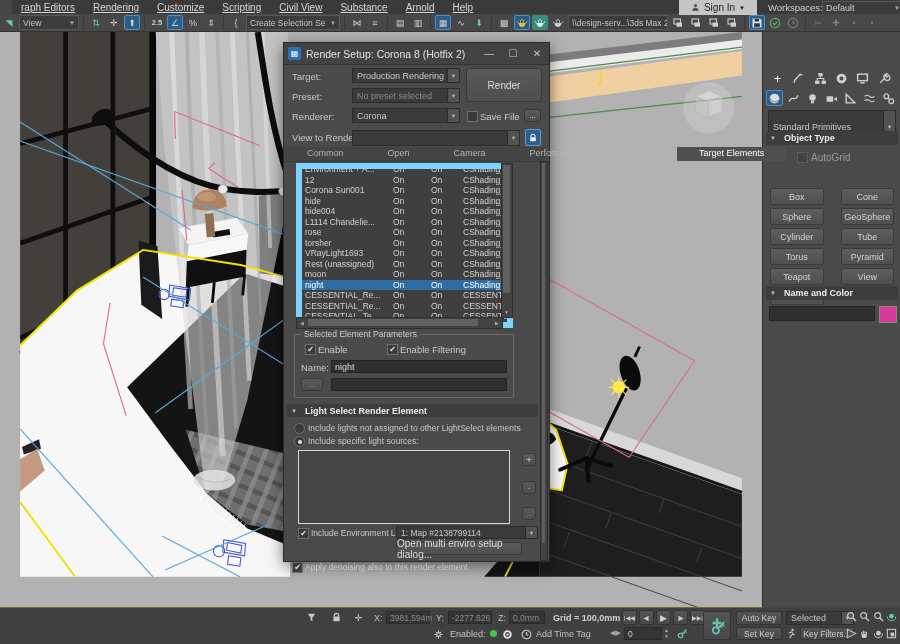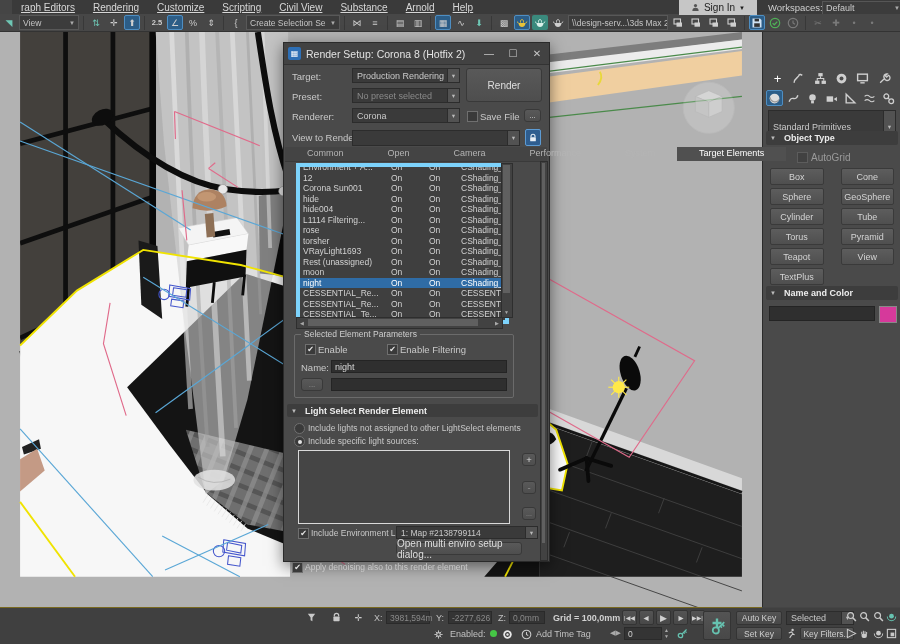--- a/index.html
+++ b/index.html
@@ -33,21 +33,21 @@
   .field .tx{flex:1;padding:0 4px;color:#c9c9c9;font-size:9px;white-space:nowrap;overflow:hidden;}
   .field .dim{color:#8a8a8a;}
   .ddbtn{width:11px;align-self:stretch;background:#525252;border-left:1px solid #2c2c2c;display:flex;align-items:center;justify-content:center;color:#bbb;font-size:5.5px;}
   .btn{background:linear-gradient(#595959,#4e4e4e);border:1px solid #393939;border-radius:3px;color:#dedede;display:flex;align-items:center;justify-content:center;box-sizing:border-box;}
   .cb{width:9px;height:9px;background:#3a3a3a;border:1px solid #6f6f6f;display:inline-flex;align-items:center;justify-content:center;color:#e8e8e8;font-size:8px;line-height:1;flex:0 0 auto;}
   .radio{width:9px;height:9px;border-radius:50%;background:#3a3a3a;border:1px solid #707070;display:inline-flex;align-items:center;justify-content:center;flex:0 0 auto;}
   .radio.on::after{content:"";width:4px;height:4px;border-radius:50%;background:#e4e4e4;}
   #tabs{left:1px;top:104px;width:262px;height:14px;display:flex;background:#444;border-bottom:1px solid #3a3a3a;}
   .tab{padding:1px 22px;font-size:9px;color:#b4b4b4;white-space:nowrap;}
   .tab.active{color:#ffffff;background:#505050;}
-  #elist{left:12px;top:120px;width:205px;height:153px;background:#3f3f3f;border:4px solid #7dd3fc;overflow:hidden;}
+  #elist{left:12px;top:120px;width:205px;height:153px;background:#3f3f3f;border:6px solid #7dd3fc;overflow:hidden;}
   #elist .rows{margin-top:-5px;}
   .lrow{height:10.5px;display:flex;align-items:center;font-size:8.5px;color:#d2d2d2;}
   .lrow.sel{background:#2f6ca6;color:#fff;}
   .lrow.sel .c-name{background:#2f6ca6;}
   .c-name{width:88px;padding-left:3px;white-space:nowrap;overflow:hidden;flex:0 0 auto;}
   .c-on1{width:38px;flex:0 0 auto;}
   .c-on2{width:32px;flex:0 0 auto;}
   .c-type{flex:1;white-space:nowrap;overflow:hidden;}
   .vscroll{background:#424242;border:1px solid #2e2e2e;}
   .thumb{background:#606060;}
@@ -57,21 +57,21 @@
   .rollout{background:#3d3d3d;border-radius:2px;display:flex;align-items:center;gap:8px;padding:0 4px;font-weight:bold;color:#ececec;font-size:9px;}
   .rarrow{font-size:6px;color:#bbb;}
   .inp{background:#2f2f2f;border:1px solid #242424;color:#d8d8d8;font-size:9px;display:flex;align-items:center;padding:0 3px;box-sizing:border-box;}
   
   #cpanel{left:762px;top:32px;width:138px;height:575px;background:#4a4a4a;border-left:1px solid #2b2b2b;box-sizing:border-box;}
   .cp-row{display:flex;align-items:center;justify-content:space-around;}
   .cpi{width:17px;height:16px;display:flex;align-items:center;justify-content:center;border-radius:2px;color:#cfcfcf;}
   .cpi svg{width:13px;height:13px;}
   .cpi.on{background:#2c5d87;border:1px solid #4e8ec2;box-sizing:border-box;}
   .pbtn{height:15px;background:linear-gradient(#5d5d5d,#4f4f4f);border:1px solid #3a3a3a;border-radius:2px;color:#d4d4d4;font-size:9px;display:flex;align-items:center;justify-content:center;}
-  #otgrid{display:grid;grid-template-columns:1fr 1fr;gap:3px 17px;}
+  #otgrid{display:grid;grid-template-columns:1fr 1fr;gap:3px 17px;margin-top:20px;}
   
   #statusbar{left:0;top:608px;width:900px;height:36px;background:#404040;font-size:9px;}
   .sfield{background:#343434;border:1px solid #2a2a2a;color:#8a8a8a;display:flex;align-items:center;padding:0 3px;box-sizing:border-box;font-size:8.5px;}
   .sbtn{background:linear-gradient(#545454,#484848);border:1px solid #343434;border-radius:2px;color:#d0d0d0;display:flex;align-items:center;justify-content:center;box-sizing:border-box;font-size:8.5px;}
   .navico{width:13px;height:13px;display:flex;align-items:center;justify-content:center;color:#c9c9c9;}
   .navico svg{width:11px;height:11px;}
   .teal{color:#66c2b0;}
   .greendot{width:7px;height:7px;border-radius:50%;background:#45c645;}
 </style>
 </head>
@@ -542,21 +542,21 @@
           </div>
 
           <div class="lrow">
             <span class="c-name">hide004</span>
             <span class="c-on1">On</span>
             <span class="c-on2">On</span>
             <span class="c-type">CShading_Lig...</span>
           </div>
 
           <div class="lrow">
-            <span class="c-name">L1114 Filtering...</span>
+            <span class="c-name">L1114 Chandelie...</span>
             <span class="c-on1">On</span>
             <span class="c-on2">On</span>
             <span class="c-type">CShading_Lig...</span>
           </div>
 
           <div class="lrow">
             <span class="c-name">rose</span>
             <span class="c-on1">On</span>
             <span class="c-on2">On</span>
             <span class="c-type">CShading_Lig...</span>

